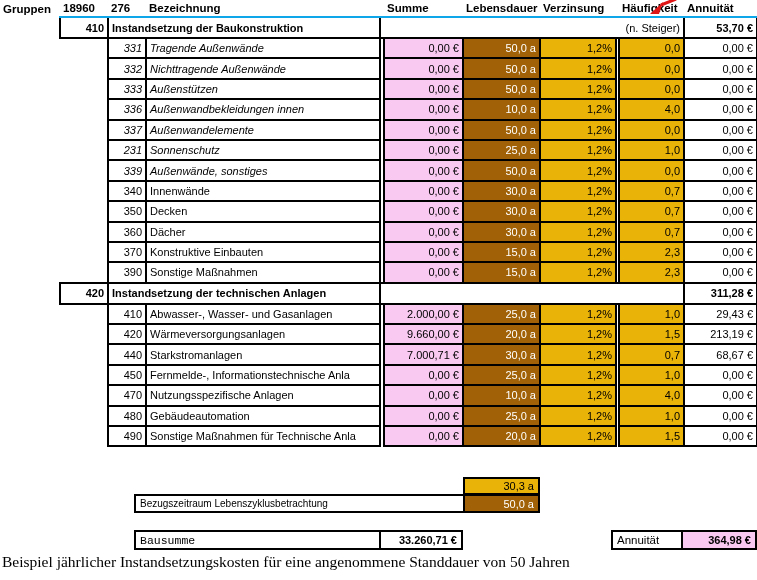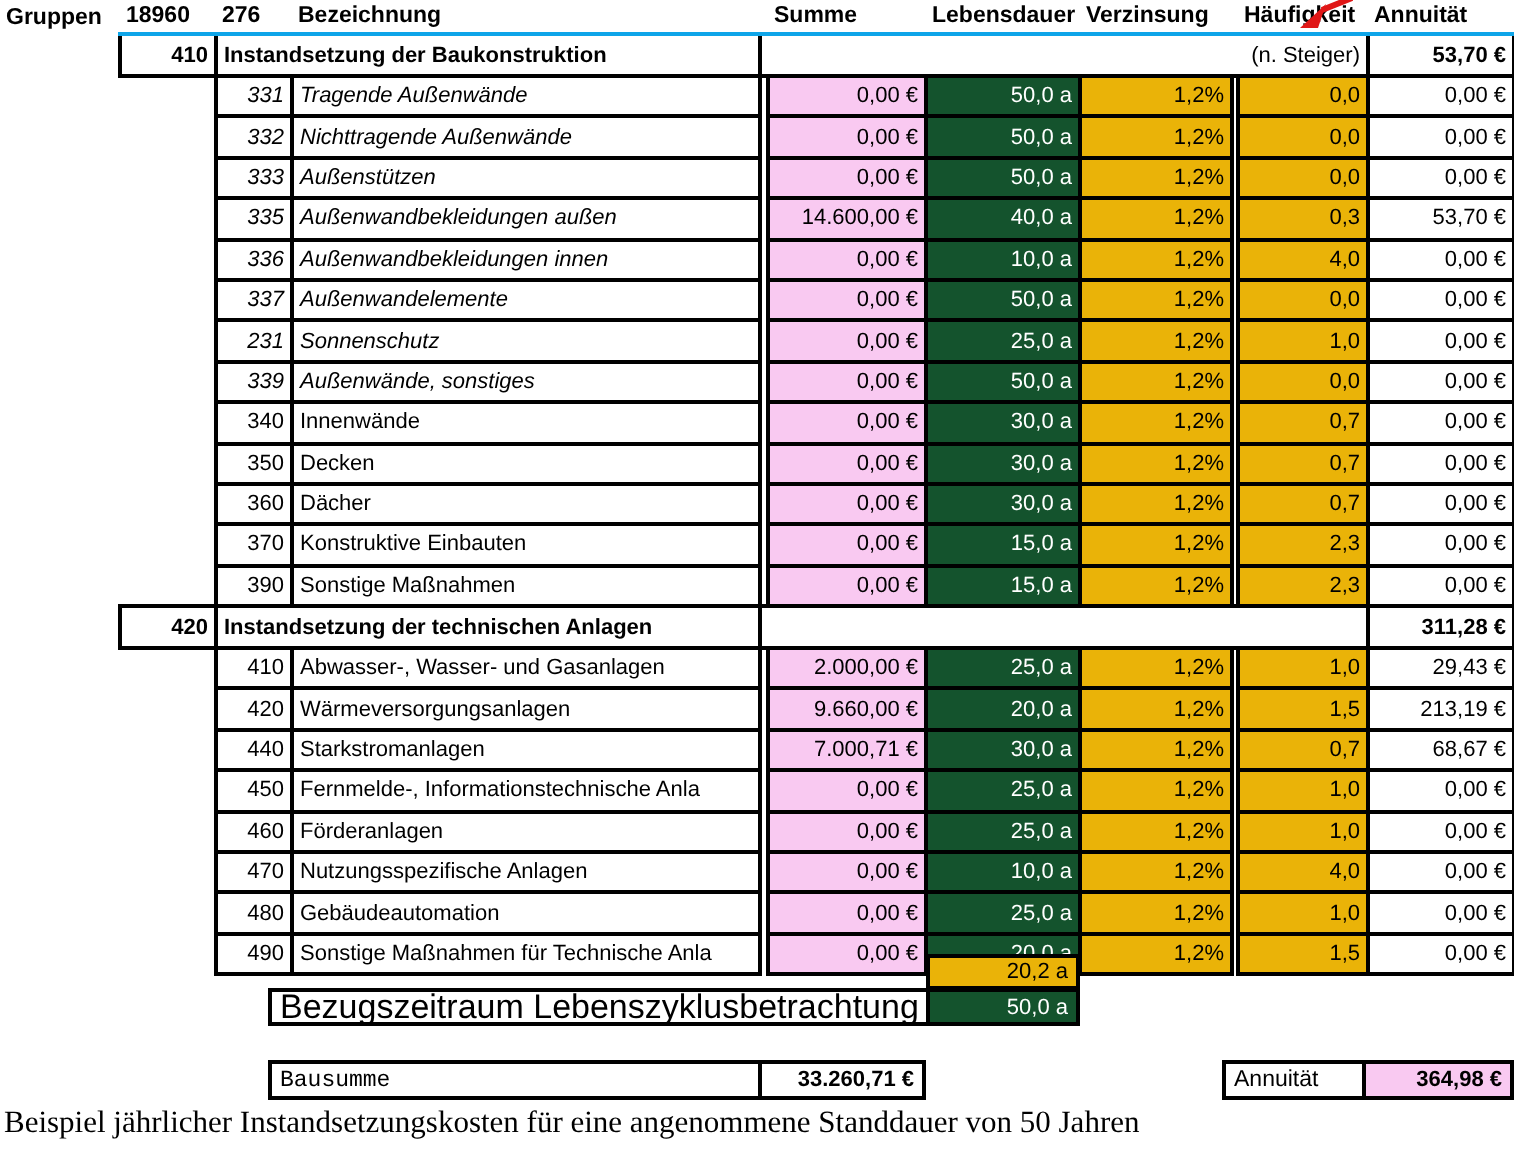--- a/index.html
+++ b/index.html
@@ -11,21 +11,21 @@
   tr.hdr th{height:16px;font-size:11.5px;font-weight:bold;text-align:left;vertical-align:top;padding-top:1px;}
   tr.hdr th.ub{border-bottom:2px solid #0ea5e9;}
   tr.grow td{height:19px;}
   tr.drow td{height:18.4px;}
   .b{border:2px solid #000;}
   .r{text-align:right;}
   .ctr{text-align:left;}
   .bold{font-weight:bold;}
   .it{font-style:italic;}
   .pink{background:#f9c9f1;}
-  .blackcell{background:#14532d;color:#fff;}
+  .blackcell{background:#a16207;color:#fff;}
   .orange{background:#eab308;}
   .gapc{border:none;}
   
   .fbox{position:absolute;box-sizing:border-box;border:2px solid #000;font-size:11px;
         display:flex;align-items:center;}
   .fr{justify-content:flex-end;padding-right:4px;}
   .fl{justify-content:flex-start;padding-left:4px;}
   #caption{position:absolute;left:2px;top:553px;width:740px;font-family:"Liberation Serif",serif;
            font-size:15.5px;}
   #red-arrow{position:absolute;left:644px;top:0;width:34px;height:16px;}
@@ -103,33 +103,20 @@
         <td class="b r pink">0,00 €</td>
         <td class="b r blackcell">50,0 a</td>
         <td class="b r orange">1,2%</td>
         <td class="gapc"></td>
         <td class="b r orange">0,0</td>
         <td class="b r">0,00 €</td>
       </tr>
       <tr class="drow">
         <td class=""></td>
         <td class=""></td>
-        <td class="b r it">335</td>
-        <td class="b it">Außenwandbekleidungen außen</td>
-        <td class="gapc"></td>
-        <td class="b r pink">14.600,00 €</td>
-        <td class="b r blackcell">40,0 a</td>
-        <td class="b r orange">1,2%</td>
-        <td class="gapc"></td>
-        <td class="b r orange">0,3</td>
-        <td class="b r">53,70 €</td>
-      </tr>
-      <tr class="drow">
-        <td class=""></td>
-        <td class=""></td>
         <td class="b r it">336</td>
         <td class="b it">Außenwandbekleidungen innen</td>
         <td class="gapc"></td>
         <td class="b r pink">0,00 €</td>
         <td class="b r blackcell">10,0 a</td>
         <td class="b r orange">1,2%</td>
         <td class="gapc"></td>
         <td class="b r orange">4,0</td>
         <td class="b r">0,00 €</td>
       </tr>
@@ -292,33 +279,20 @@
         <td class="b r pink">0,00 €</td>
         <td class="b r blackcell">25,0 a</td>
         <td class="b r orange">1,2%</td>
         <td class="gapc"></td>
         <td class="b r orange">1,0</td>
         <td class="b r">0,00 €</td>
       </tr>
       <tr class="drow">
         <td class=""></td>
         <td class=""></td>
-        <td class="b r">460</td>
-        <td class="b">Förderanlagen</td>
-        <td class="gapc"></td>
-        <td class="b r pink">0,00 €</td>
-        <td class="b r blackcell">25,0 a</td>
-        <td class="b r orange">1,2%</td>
-        <td class="gapc"></td>
-        <td class="b r orange">1,0</td>
-        <td class="b r">0,00 €</td>
-      </tr>
-      <tr class="drow">
-        <td class=""></td>
-        <td class=""></td>
         <td class="b r">470</td>
         <td class="b">Nutzungsspezifische Anlagen</td>
         <td class="gapc"></td>
         <td class="b r pink">0,00 €</td>
         <td class="b r blackcell">10,0 a</td>
         <td class="b r orange">1,2%</td>
         <td class="gapc"></td>
         <td class="b r orange">4,0</td>
         <td class="b r">0,00 €</td>
       </tr>
@@ -350,24 +324,24 @@
       </tr>
     </tbody>
 </table>
 
 <svg id="red-arrow" viewBox="0 0 34 16">
   <polygon points="6,14 19,2 15,14" fill="#e01616"></polygon>
   <line x1="17" y1="5" x2="32" y2="-1" stroke="#e01616" stroke-width="3"></line>
 </svg>
 
 <div class="fbox fr orange" style="left:463px;top:477px;width:77px;height:18px;">
-  <span>20,2 a</span>
-</div>
-
-<div class="fbox fl" style="left:134px;top:494px;width:331px;height:19px;font-size:17px;">
+  <span>30,3 a</span>
+</div>
+
+<div class="fbox fl" style="left:134px;top:494px;width:331px;height:19px;font-size:10px;">
   <span>Bezugszeitraum Lebenszyklusbetrachtung</span>
 </div>
 <div class="fbox fr blackcell" style="left:463px;top:494px;width:77px;height:19px;">
   <span>50,0 a</span>
 </div>
 
 <div class="fbox fl" style="left:134px;top:530px;width:247px;height:20px;font-size:11.5px;font-family:Liberation Mono, monospace;">
   <span>Bausumme</span>
 </div>
 <div class="fbox fr bold" style="left:379px;top:530px;width:84px;height:20px;">

